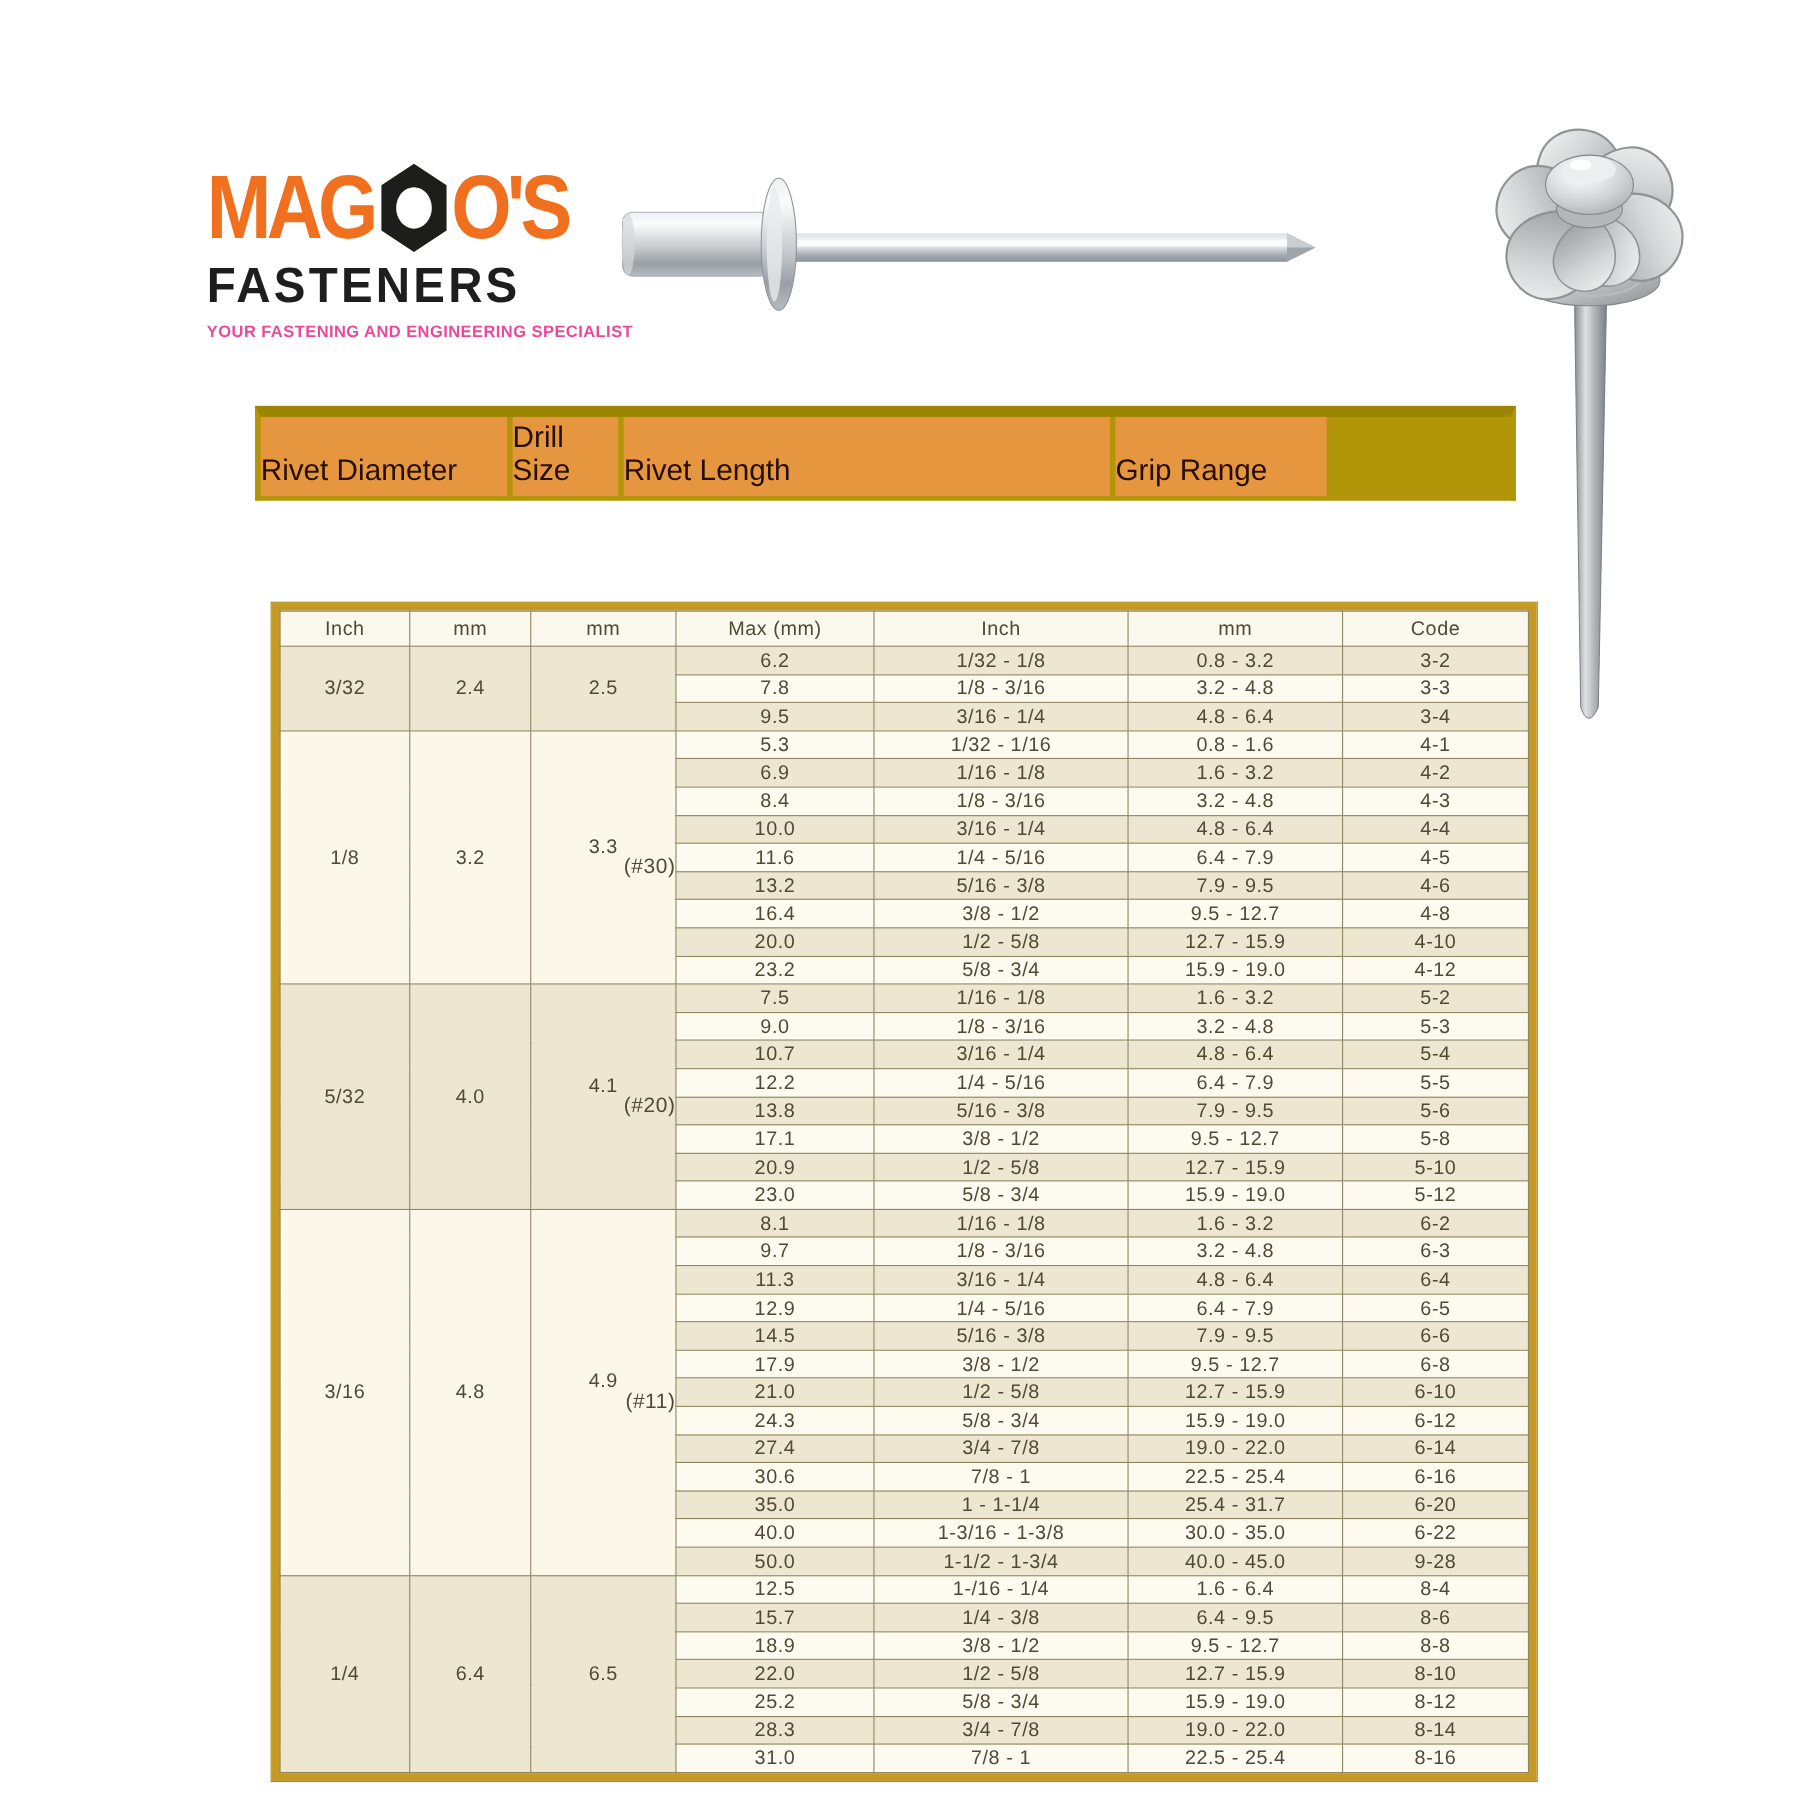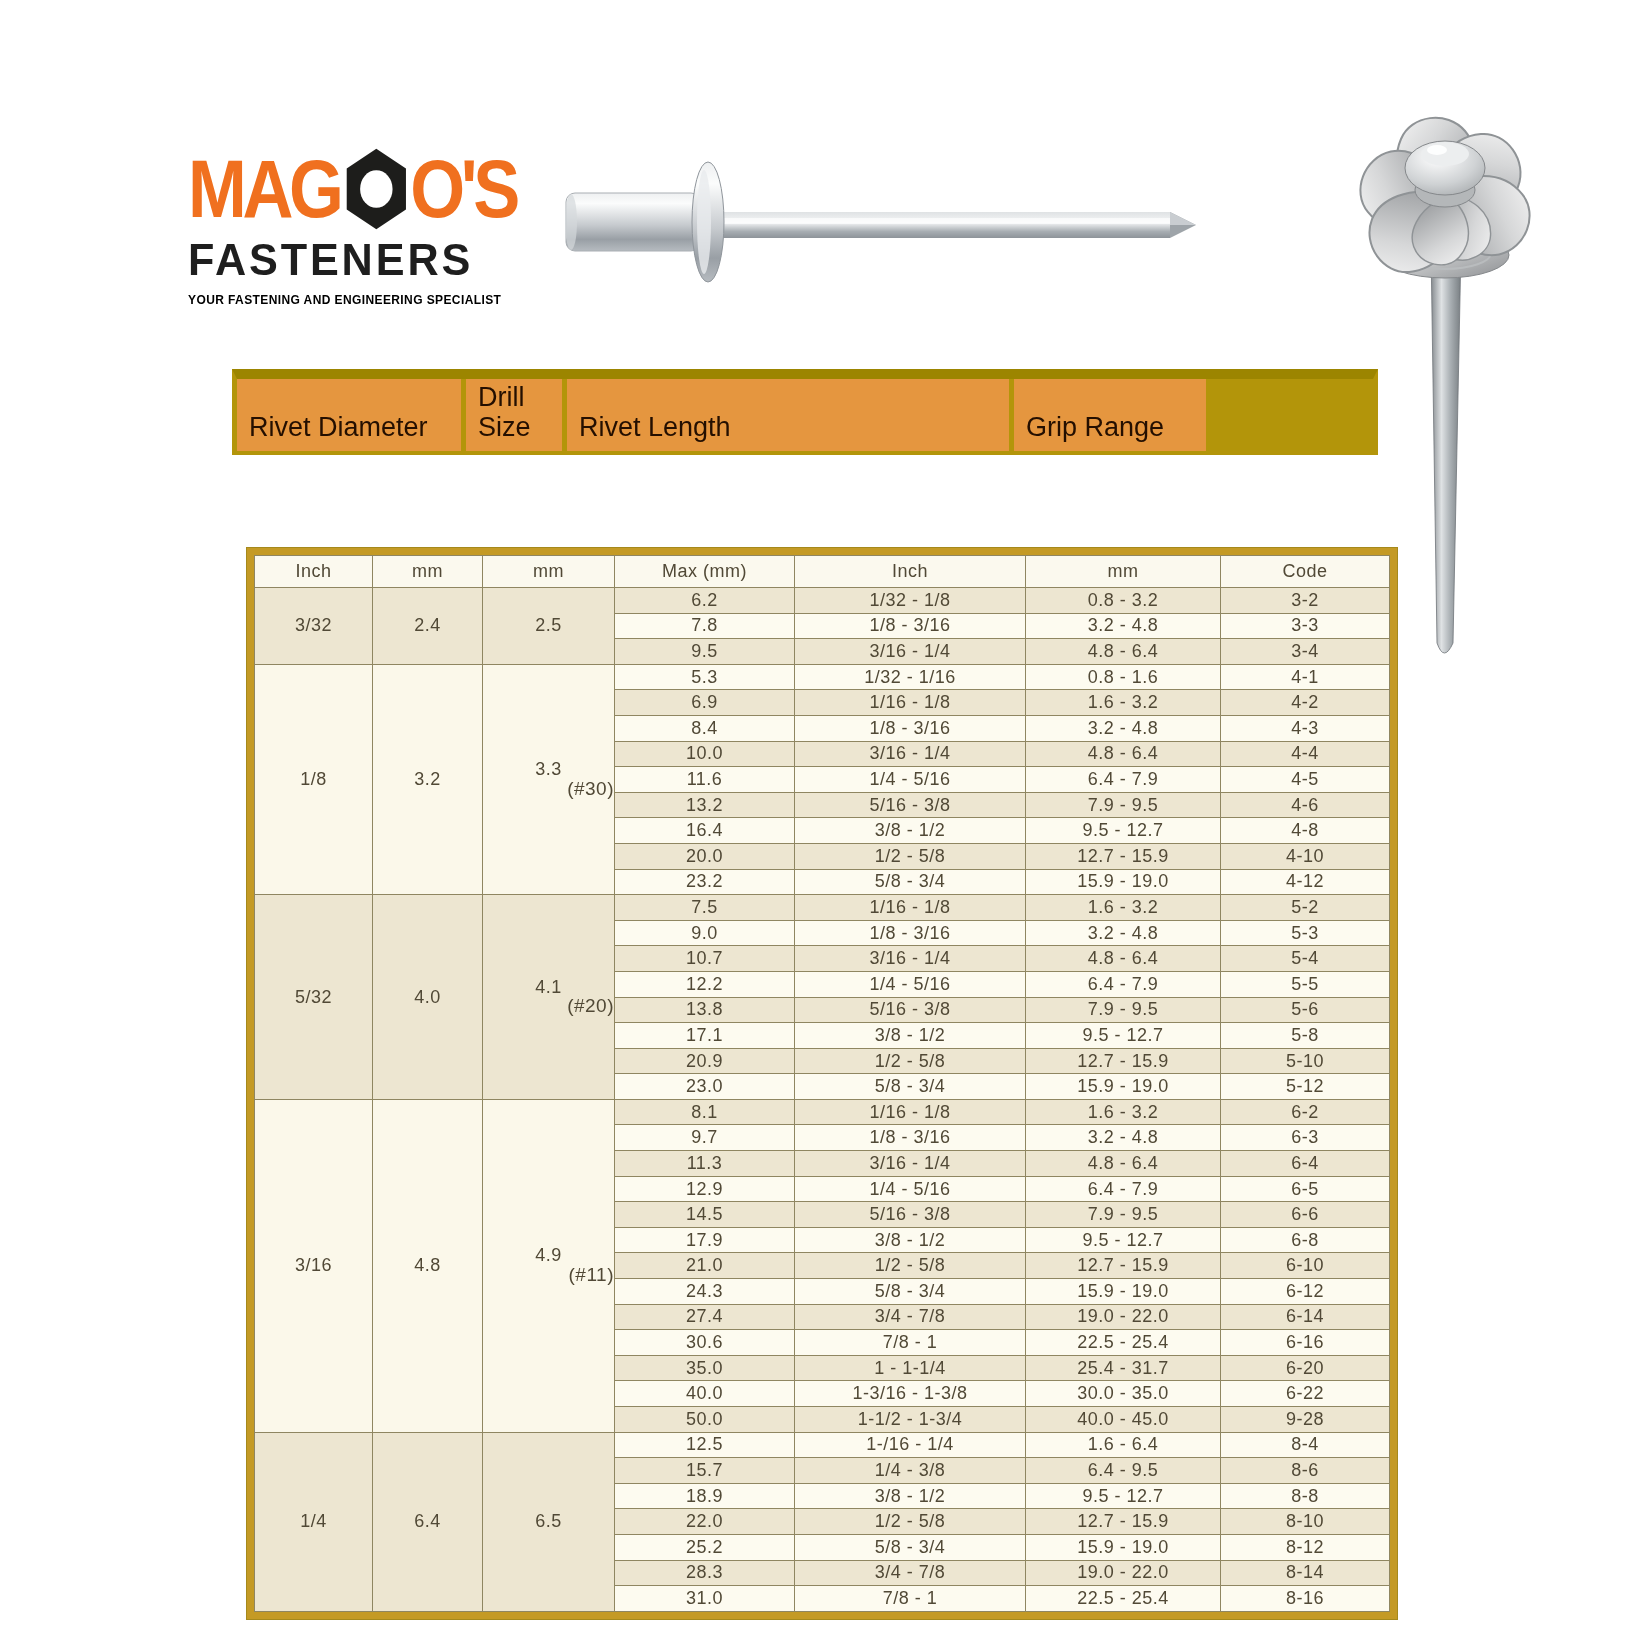--- a/index.html
+++ b/index.html
@@ -19,33 +19,33 @@
         font-family:Liberation Sans, sans-serif;}
 
   
   .logo{position:absolute;left:188px;top:148px;width:340px;}
   .brand-row{display:flex;align-items:center;color:var(--brand-orange);
              font-weight:700;font-size:82px;line-height:.95;letter-spacing:-5px;
              transform:scaleX(.86);transform-origin:left center;white-space:nowrap;}
   .brand-row .nut{width:86px;height:82px;margin:0 -4px 0 0;flex:0 0 auto;}
   .brand2{color:#1e1e1e;font-weight:700;font-size:45px;letter-spacing:3px;margin-top:4px;
           transform:scaleX(.96);transform-origin:left center;white-space:nowrap;}
-  .tagline{color:#000000;font-weight:700;font-size:12px;letter-spacing:.4px;margin-top:7px;white-space:nowrap;}
+  .tagline{color:#ec4899;font-weight:700;font-size:15px;letter-spacing:.4px;margin-top:7px;white-space:nowrap;}
 
   
   .rivet-side{position:absolute;left:556px;top:140px;width:648px;height:150px;}
   .rivet-flower{position:absolute;left:1255px;top:98px;width:330px;height:585px;}
 
   
   .orange-header{position:absolute;left:232px;top:369px;width:1146px;height:86px;
                  box-sizing:border-box;display:flex;gap:5px;background:var(--olive);
                  border-top:10px solid var(--olive-dark);border-bottom:4px solid var(--olive);
                  border-left:5px solid var(--olive);border-right:5px solid var(--olive);}
   .ocell{background:var(--header-orange);display:flex;align-items:flex-end;
-         padding:4px 4px 9px 12px;color:#240F00;font-size:27px;line-height:1.12;
+         padding:4px 4px 9px 0;color:#240F00;font-size:27px;line-height:1.12;
          box-sizing:border-box;}
   .oc0{width:224px;} .oc1{width:96px;} .oc2{width:442px;} .oc3{width:192px;} .oc4{flex:1;}
 
   
   .table-wrap{position:absolute;left:247px;top:548px;width:1150px;box-sizing:border-box;
               border:7px solid var(--gold-frame);background:var(--cream);
               box-shadow:0 0 0 1px #a5891c, inset 0 0 0 1px #8f7312;}
   #spec-table{border-collapse:collapse;width:100%;table-layout:fixed;
               font-size:18px;color:var(--ink);}
   #spec-table th{background:#FBF9EE;font-weight:400;height:31px;border:1px solid var(--line);

